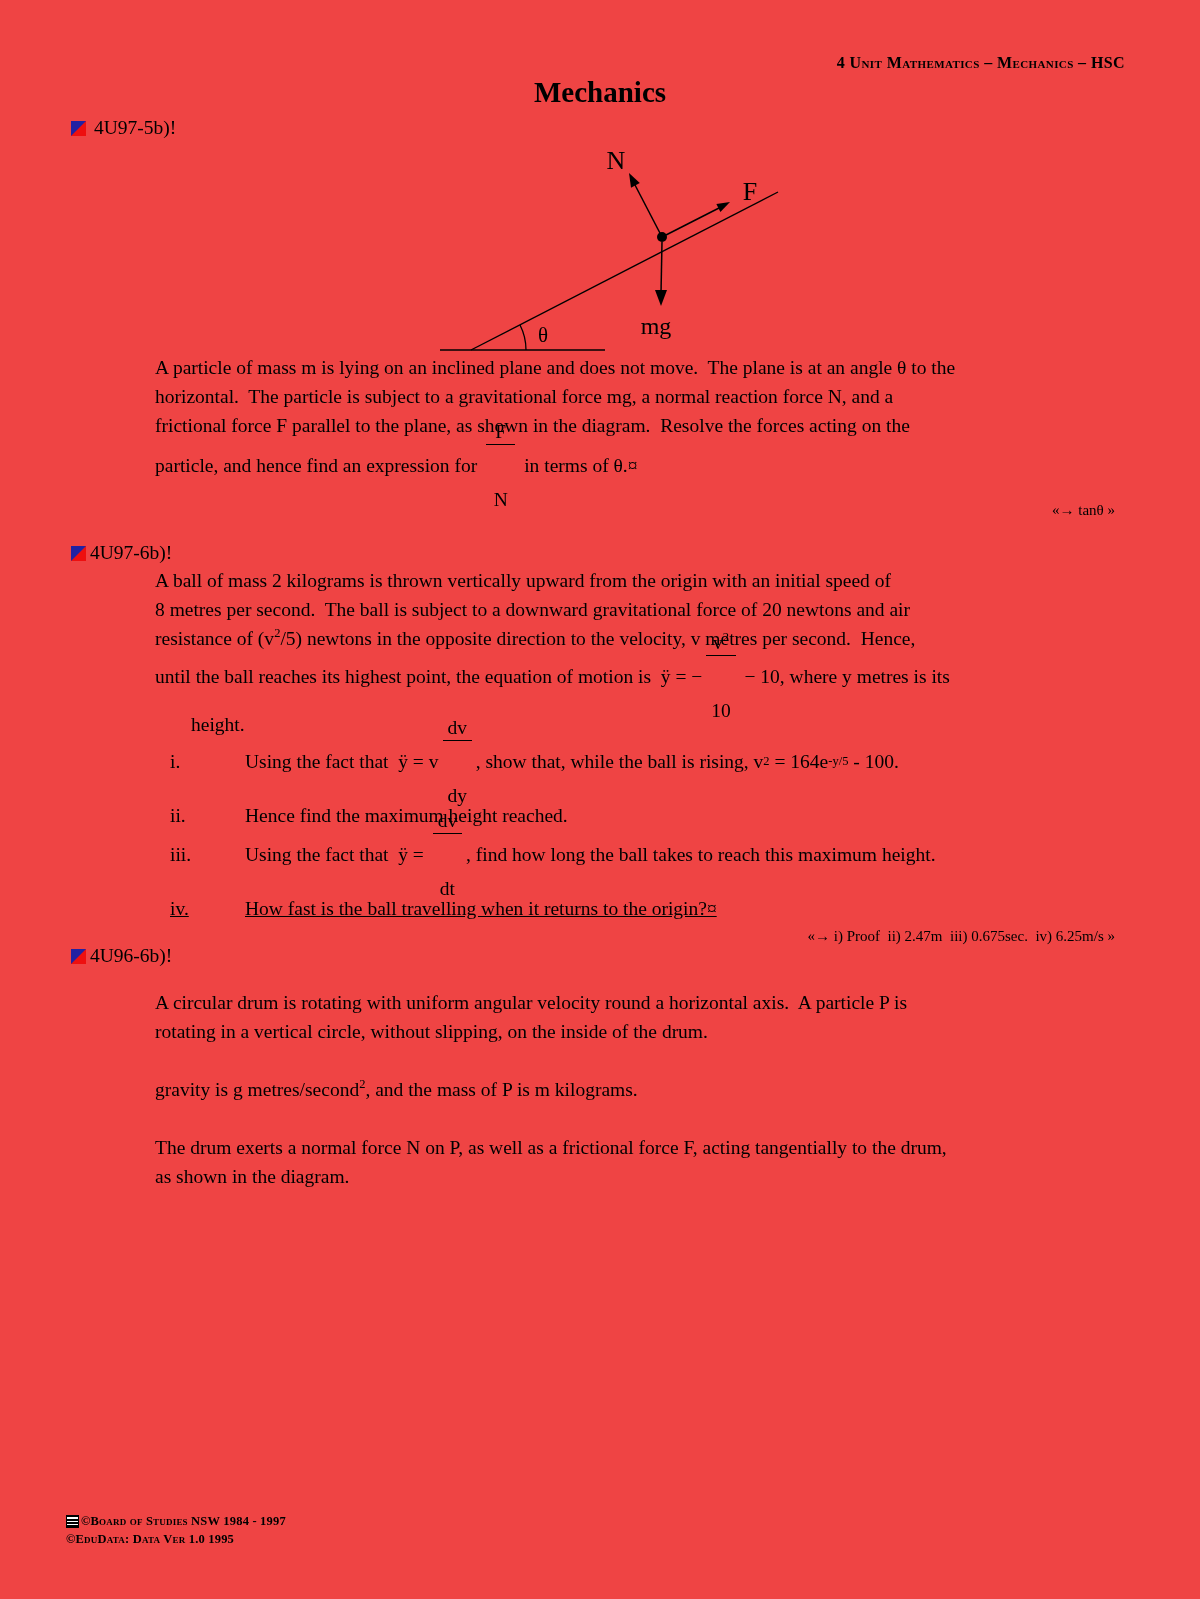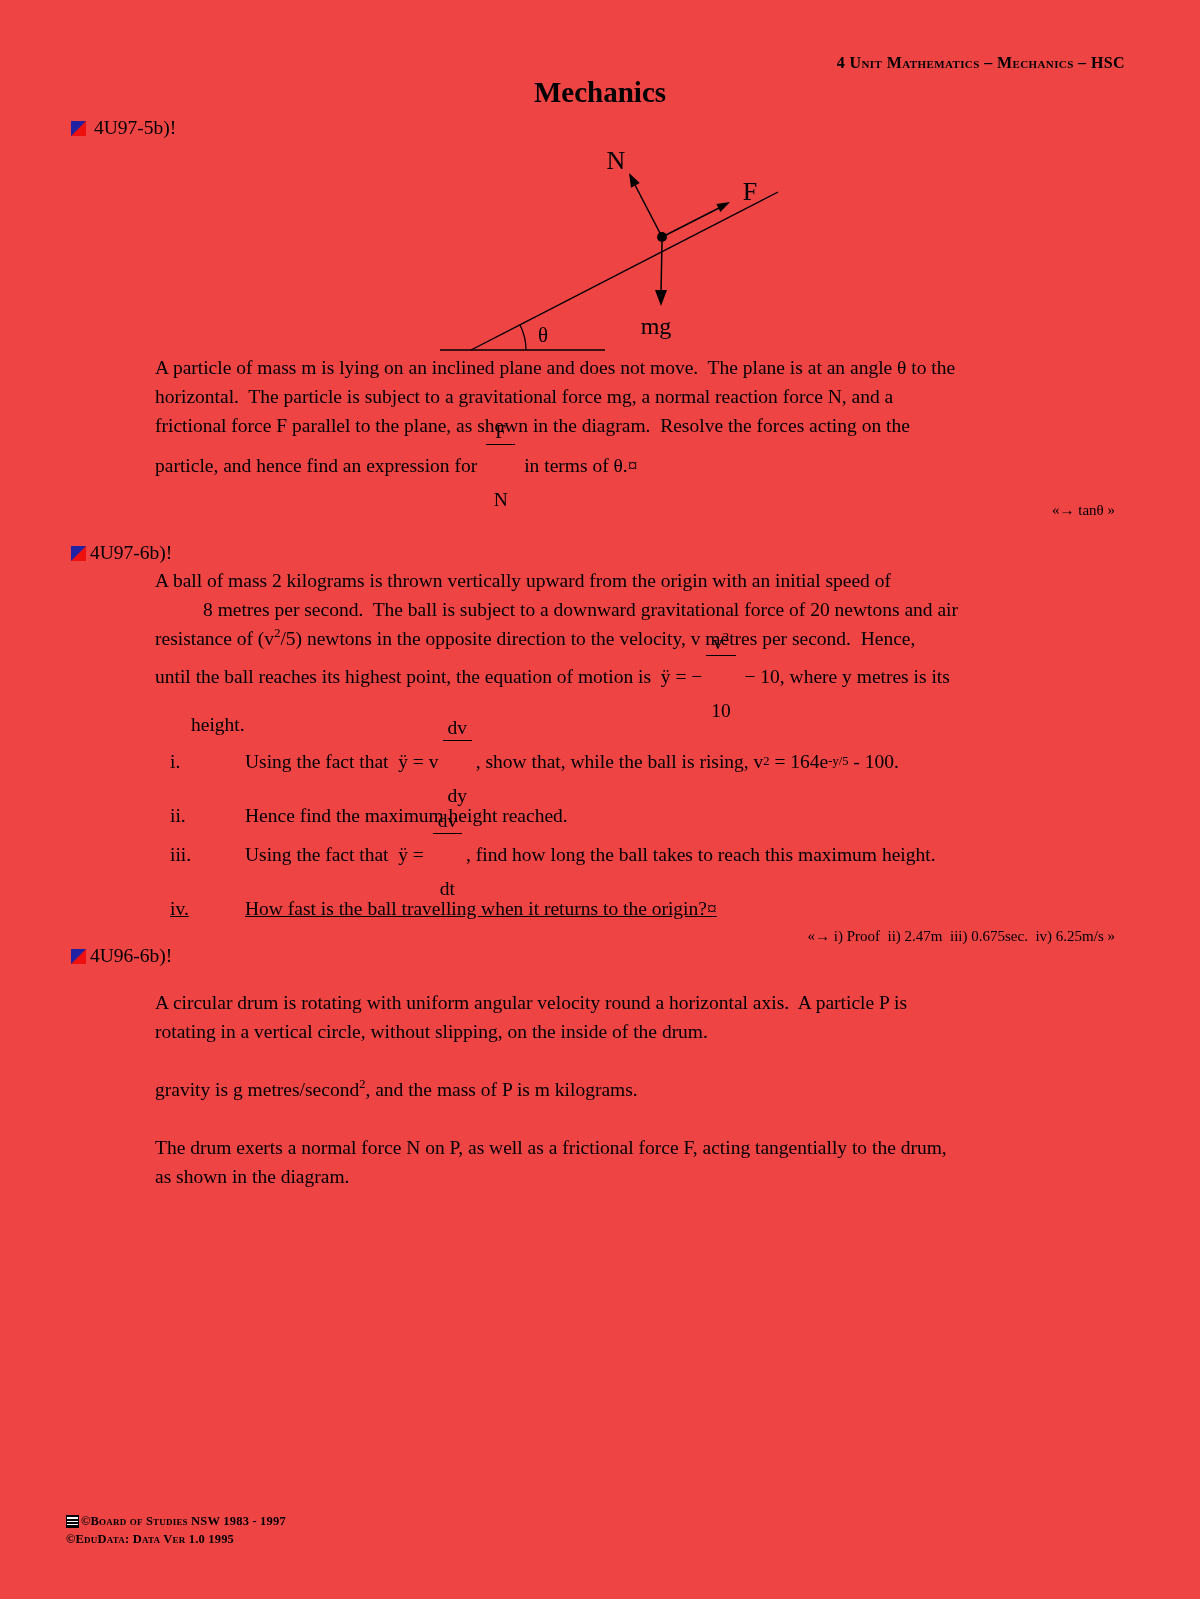--- a/index.html
+++ b/index.html
@@ -79,21 +79,21 @@
   </div>
 
   <div class="answer" style="top:502px;">«→ tanθ »</div>
 
   <div class="marker" style="top:540px;">
     <span class="qicon"></span>
     <span>4U97-6b)!</span>
   </div>
 
   <div class="line" style="top:568px;">A ball of mass 2 kilograms is thrown vertically upward from the origin with an initial speed of</div>
-  <div class="line" style="top:597px;margin-left:48px;">8 metres per second.  The ball is subject to a downward gravitational force of 20 newtons and air</div>
+  <div class="line" style="top:597px;">8 metres per second.  The ball is subject to a downward gravitational force of 20 newtons and air</div>
   <div class="line" style="top:626px;"><span>resistance of (v</span><sup class="sp">2</sup><span>/5) newtons in the opposite direction to the velocity, v metres per second.  Hence,</span></div>
 
   <div class="row" style="top:648px;height:58px;">
     <span>until the ball reaches its highest point, the equation of motion is  ÿ = −</span>
     <span class="frac">
       <span class="num"><span>v</span><sup class="sp">2</sup></span>
       <span class="den">10</span>
     </span>
     <span> − 10, where y metres is its</span>
   </div>
@@ -138,19 +138,19 @@
   </div>
 
   <div class="line" style="top:990px;">A circular drum is rotating with uniform angular velocity round a horizontal axis.  A particle P is</div>
   <div class="line" style="top:1019px;">rotating in a vertical circle, without slipping, on the inside of the drum.</div>
   <div class="line" style="top:1077px;"><span>gravity is g metres/second</span><sup class="sp">2</sup><span>, and the mass of P is m kilograms.</span></div>
   <div class="line" style="top:1135px;">The drum exerts a normal force N on P, as well as a frictional force F, acting tangentially to the drum,</div>
   <div class="line" style="top:1164px;">as shown in the diagram.</div>
 
   <div class="footer" style="top:1514px;">
     <span class="flogo"></span>
-    <span>©Board of Studies NSW 1983 - 1997</span>
+    <span>©Board of Studies NSW 1984 - 1997</span>
   </div>
   <div class="footer" style="top:1532px;">
     <span>©EduData: Data Ver 1.0 1995</span>
   </div>
 
 </div>
 
 </body></html>

